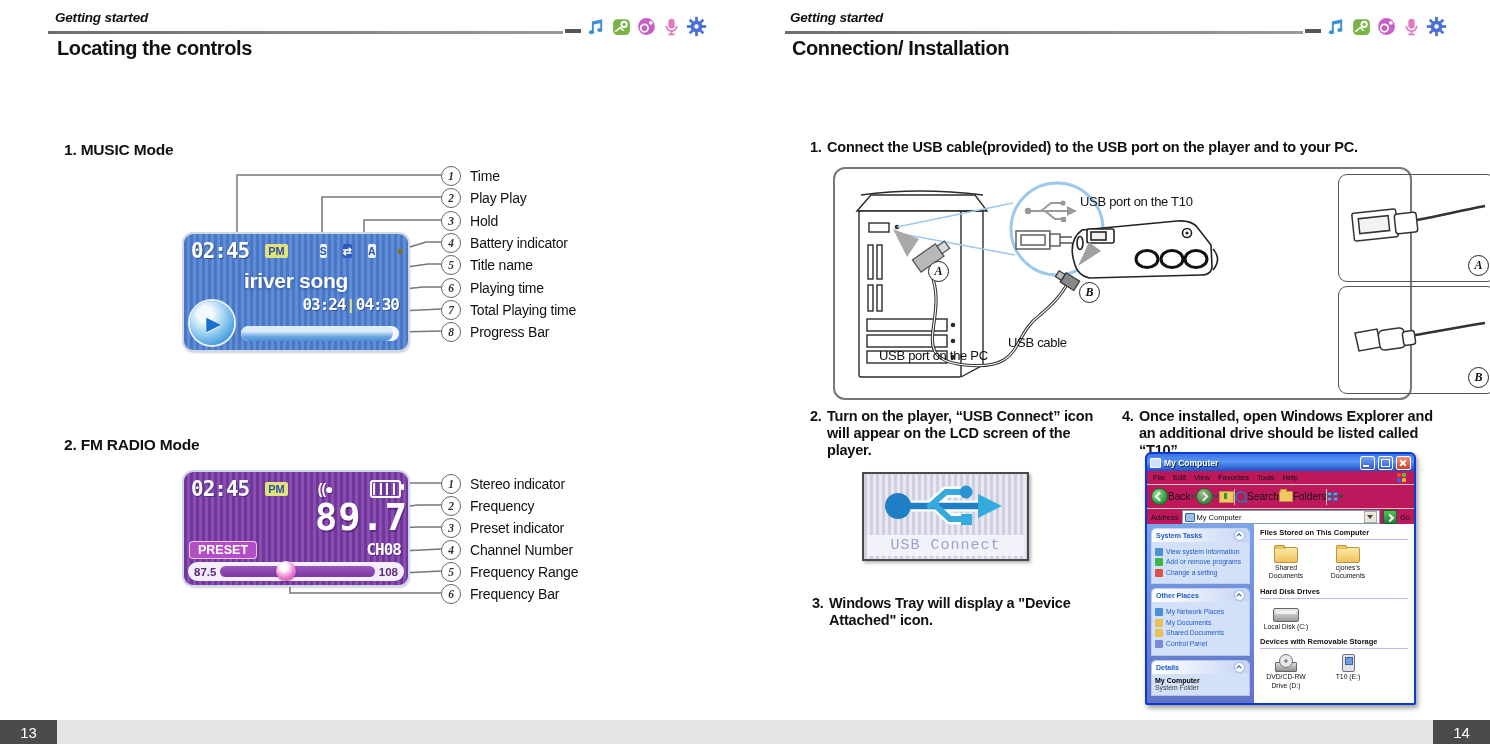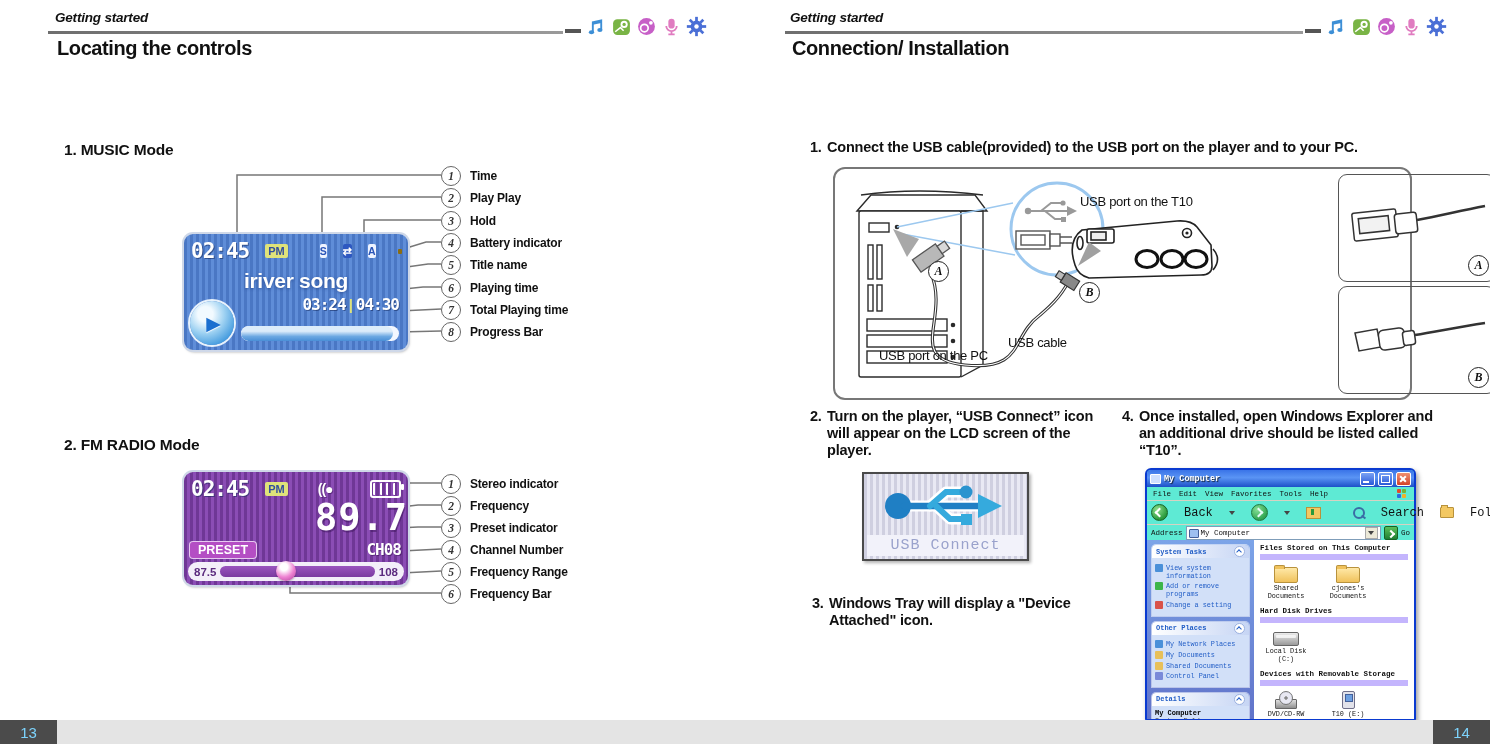--- a/index.html
+++ b/index.html
@@ -61,21 +61,21 @@
   .freqbar .fr-num{font-weight:bold;font-size:11.5px;color:#5b2a7e}
   .freqbar .track{flex:1;height:11px;border-radius:6px;background:linear-gradient(180deg,#9a55be,#7b3aa0);position:relative}
   .freqbar .knob{position:absolute;left:36%;top:-5px;width:20px;height:20px;border-radius:50%;
                  background:radial-gradient(circle at 40% 30%,#fff 0 20%,#ee82d2 55%,#a93a96);box-shadow:0 1px 2px rgba(0,0,0,.3)}
   .stereo{color:#fff;font-weight:bold;font-size:14px;letter-spacing:-1px;text-shadow:1px 1px 0 rgba(60,20,90,.5);margin-left:14px}
 
   
   .callout{display:flex;align-items:center;gap:9px}
   .co-circle{width:18px;height:18px;border:1.6px solid #666;border-radius:50%;background:#fff;flex:none;
              display:flex;align-items:center;justify-content:center;font:italic bold 11.5px "Liberation Serif",serif;color:#333}
-  .co-label{font-weight:bold;font-size:12px;letter-spacing:-.2px;white-space:nowrap}
+  .co-label{font-weight:normal;font-size:14px;letter-spacing:-.2px;white-space:nowrap}
   .lines{pointer-events:none}
 
   
   .step{position:absolute;font-weight:bold;font-size:14.5px;letter-spacing:-.2px;line-height:17px}
   .step .step-num{position:absolute;left:0;top:0}
   .step .step-text{display:block;padding-left:17px}
 
   
   .diagram-box{position:absolute;left:88px;top:167px;width:575px;height:229px;border:2px solid #777;border-radius:12px}
   .diag-label{position:absolute;font-size:13px;letter-spacing:-.3px;color:#111;white-space:nowrap}
@@ -93,43 +93,43 @@
 
   
   .tray{position:absolute;left:121px;top:644px;width:207px;height:38px;background:#d8d4cc;
         border-top:2px solid #f4f2ee;border-left:2px solid #f4f2ee;border-right:2px solid #807c74;border-bottom:2px solid #807c74;
         box-shadow:1px 1px 0 #555;display:flex;align-items:center}
   .tray-time{position:absolute;right:12px;font-family:"DejaVu Sans Mono",monospace;font-size:14px;color:#111}
   .tray-ellipse{position:absolute;left:28px;top:0px;width:86px;height:36px;border:2.5px solid #111;border-radius:50%}
 
   
   .footer{position:absolute;left:0;top:720px;width:1490px;height:24px;background:#e4e4e4}
-  .pgnum{position:absolute;top:0;width:57px;height:24px;background:#4b4b4b;color:#7dd3fc;
+  .pgnum{position:absolute;top:0;width:57px;height:24px;background:#4b4b4b;color:#ffffff;
          display:flex;align-items:center;justify-content:center;font-size:15px}
   .pgnum.l{left:0}.pgnum.r{right:0}
 
   
-  .xpwin{position:absolute;left:400px;top:468px;width:267px;height:249px;border:2px solid #0a3ad0;border-radius:6px 6px 2px 2px;
-         background:#5eead4;box-shadow:2px 3px 5px rgba(0,0,0,.4);font-family:Liberation Mono, monospace}
+  .xpwin{position:absolute;left:400px;top:452px;width:267px;height:249px;border:2px solid #0a3ad0;border-radius:6px 6px 2px 2px;
+         background:#be185d;box-shadow:2px 3px 5px rgba(0,0,0,.4);font-family:Liberation Sans, sans-serif}
   .xp-title{height:17px;border-radius:4px 4px 0 0;background:linear-gradient(180deg,#3a74e8 0,#5a94f4 45%,#1c50c8 100%);
             display:flex;align-items:center;padding:0 3px;gap:3px}
   .xp-title .t{color:#fff;font-weight:bold;font-size:8.5px;text-shadow:1px 1px 1px #123;flex:1;white-space:nowrap}
   .xp-ico{width:9px;height:8px;background:#cfe0ff;border:1px solid #fff;border-radius:1px}
   .tb-btn{width:13px;height:12px;border-radius:2px;border:1px solid #fff;position:relative;flex:none}
   .tb-btn.minmax{background:linear-gradient(180deg,#7aa2f4,#2a5ad8)}
   .tb-btn.close{background:linear-gradient(180deg,#f09070,#d2422a)}
   .tb-btn.min::after{content:"";position:absolute;left:2px;bottom:2px;width:6px;height:2px;background:#fff}
   .tb-btn.max::after{content:"";position:absolute;left:2px;top:2px;width:7px;height:6px;border:1.5px solid #fff}
   .tb-btn.close::before,.tb-btn.close::after{content:"";position:absolute;left:5px;top:2px;width:2px;height:8px;background:#fff}
   .tb-btn.close::before{transform:rotate(45deg)}.tb-btn.close::after{transform:rotate(-45deg)}
   .xp-menu{height:13px;display:flex;align-items:center;border-bottom:1px solid #d6d2c2;padding:0 2px}
   .xp-menu span{font-size:7.5px;padding:0 4px}
   .xp-flag{margin-left:auto;width:9px;height:9px;display:grid;grid-template-columns:1fr 1fr;gap:1px;margin-right:2px}
   .xp-flag i{border-radius:1px}
-  .xp-tools{height:23px;display:flex;align-items:center;gap:16px;padding:0 4px;border-bottom:1px solid #d6d2c2;font-size:12px}
+  .xp-tools{height:23px;display:flex;align-items:center;gap:0;padding:0 4px;border-bottom:1px solid #d6d2c2;font-size:10px}
   .nav-circ{width:15px;height:15px;border-radius:50%;background:radial-gradient(circle at 35% 30%,#8ee08e,#2a9a3c 70%);
             border:1px solid #156326;position:relative;flex:none}
   .nav-circ::after{content:"";position:absolute;left:4px;top:4px;width:5px;height:5px;border-left:2px solid #fff;border-bottom:2px solid #fff;transform:rotate(45deg)}
   .nav-circ.fwd::after{transform:rotate(225deg);left:3px}
   .nav-circ.dim{opacity:.85}
   .xp-sep{width:1px;height:16px;background:#c8c4b4}
   .ic-upfold{width:13px;height:10px;background:#f3c862;border:1px solid #b8923c;position:relative;flex:none}
   .ic-upfold::after{content:"";position:absolute;left:4px;top:1px;width:3px;height:6px;background:#2a9a3c}
   .ic-mag{width:8px;height:8px;border:2px solid #3a6ea5;border-radius:50%;position:relative;flex:none}
   .ic-mag::after{content:"";position:absolute;left:6px;top:7px;width:5px;height:2px;background:#3a6ea5;transform:rotate(40deg)}
@@ -148,21 +148,21 @@
   .xp-side{width:97px;background:linear-gradient(180deg,#7ca4e8,#6173c9);padding:5px 5px 0;flex:none;overflow:hidden}
   .panel{margin-bottom:6px;border-radius:4px 4px 0 0;overflow:hidden;box-shadow:0 0 0 1px rgba(255,255,255,.55)}
   .panel .ph{height:13px;background:linear-gradient(90deg,#fff,#c6d5f4);color:#215dc6;font-weight:bold;font-size:7px;
              display:flex;align-items:center;justify-content:space-between;padding:0 4px}
   .panel .ph .chev{width:9px;height:9px;border-radius:50%;background:#fff;border:1px solid #9ab0de;position:relative}
   .panel .ph .chev::after{content:"";position:absolute;left:2px;top:3px;width:3px;height:3px;border-left:1.5px solid #215dc6;border-top:1.5px solid #215dc6;transform:rotate(45deg)}
   .panel .pb{background:#d2e0f8;padding:3px 3px 4px}
   .pit{display:flex;align-items:flex-start;gap:3px;margin:2.5px 0;color:#215dc6;font-size:6.8px;line-height:1.2}
   .pit .pic{width:8px;height:8px;border-radius:1px;flex:none;margin-top:0}
   .xp-main{flex:1;padding:4px 6px;overflow:hidden}
-  .ghead{font-weight:bold;font-size:7.5px;border-bottom:6px solid #c4b5fd;padding-bottom:2px;margin-bottom:3px}
+  .ghead{font-weight:bold;font-size:7.5px;border-bottom:1px solid #c4b5fd;padding-bottom:2px;margin-bottom:3px}
   .gitems{display:flex;gap:10px;margin-bottom:6px}
   .gitem{width:52px;text-align:center;font-size:6.8px;line-height:1.25}
   .gicon{height:20px;display:flex;align-items:flex-end;justify-content:center;margin-bottom:1px}
   .ic-folder{width:22px;height:14px;background:linear-gradient(#ffe9a8,#f0c25c);border:1px solid #b8923c;border-radius:1px 2px 2px 1px;position:relative}
   .ic-folder::before{content:"";position:absolute;top:-3px;left:-1px;width:9px;height:3px;background:#f0c25c;border:1px solid #b8923c;border-bottom:none;border-radius:2px 2px 0 0}
   .ic-disk{width:24px;height:12px;background:linear-gradient(#ececec,#9a9a9a);border:1px solid #666;border-radius:2px;position:relative}
   .ic-disk::after{content:"";position:absolute;left:2px;top:2px;width:20px;height:3px;background:#fff;opacity:.7;border-radius:1px}
   .ic-dvd{width:22px;height:18px;position:relative}
   .ic-dvd::before{content:"";position:absolute;bottom:0;left:0;width:20px;height:8px;background:linear-gradient(#e0e0e0,#909090);border:1px solid #666;border-radius:1px}
   .ic-dvd::after{content:"";position:absolute;top:0;left:4px;width:12px;height:12px;border-radius:50%;background:radial-gradient(circle,#888 0 18%,#e8e8f2 20% 60%,#b8bcd0 100%);border:1px solid #777}

